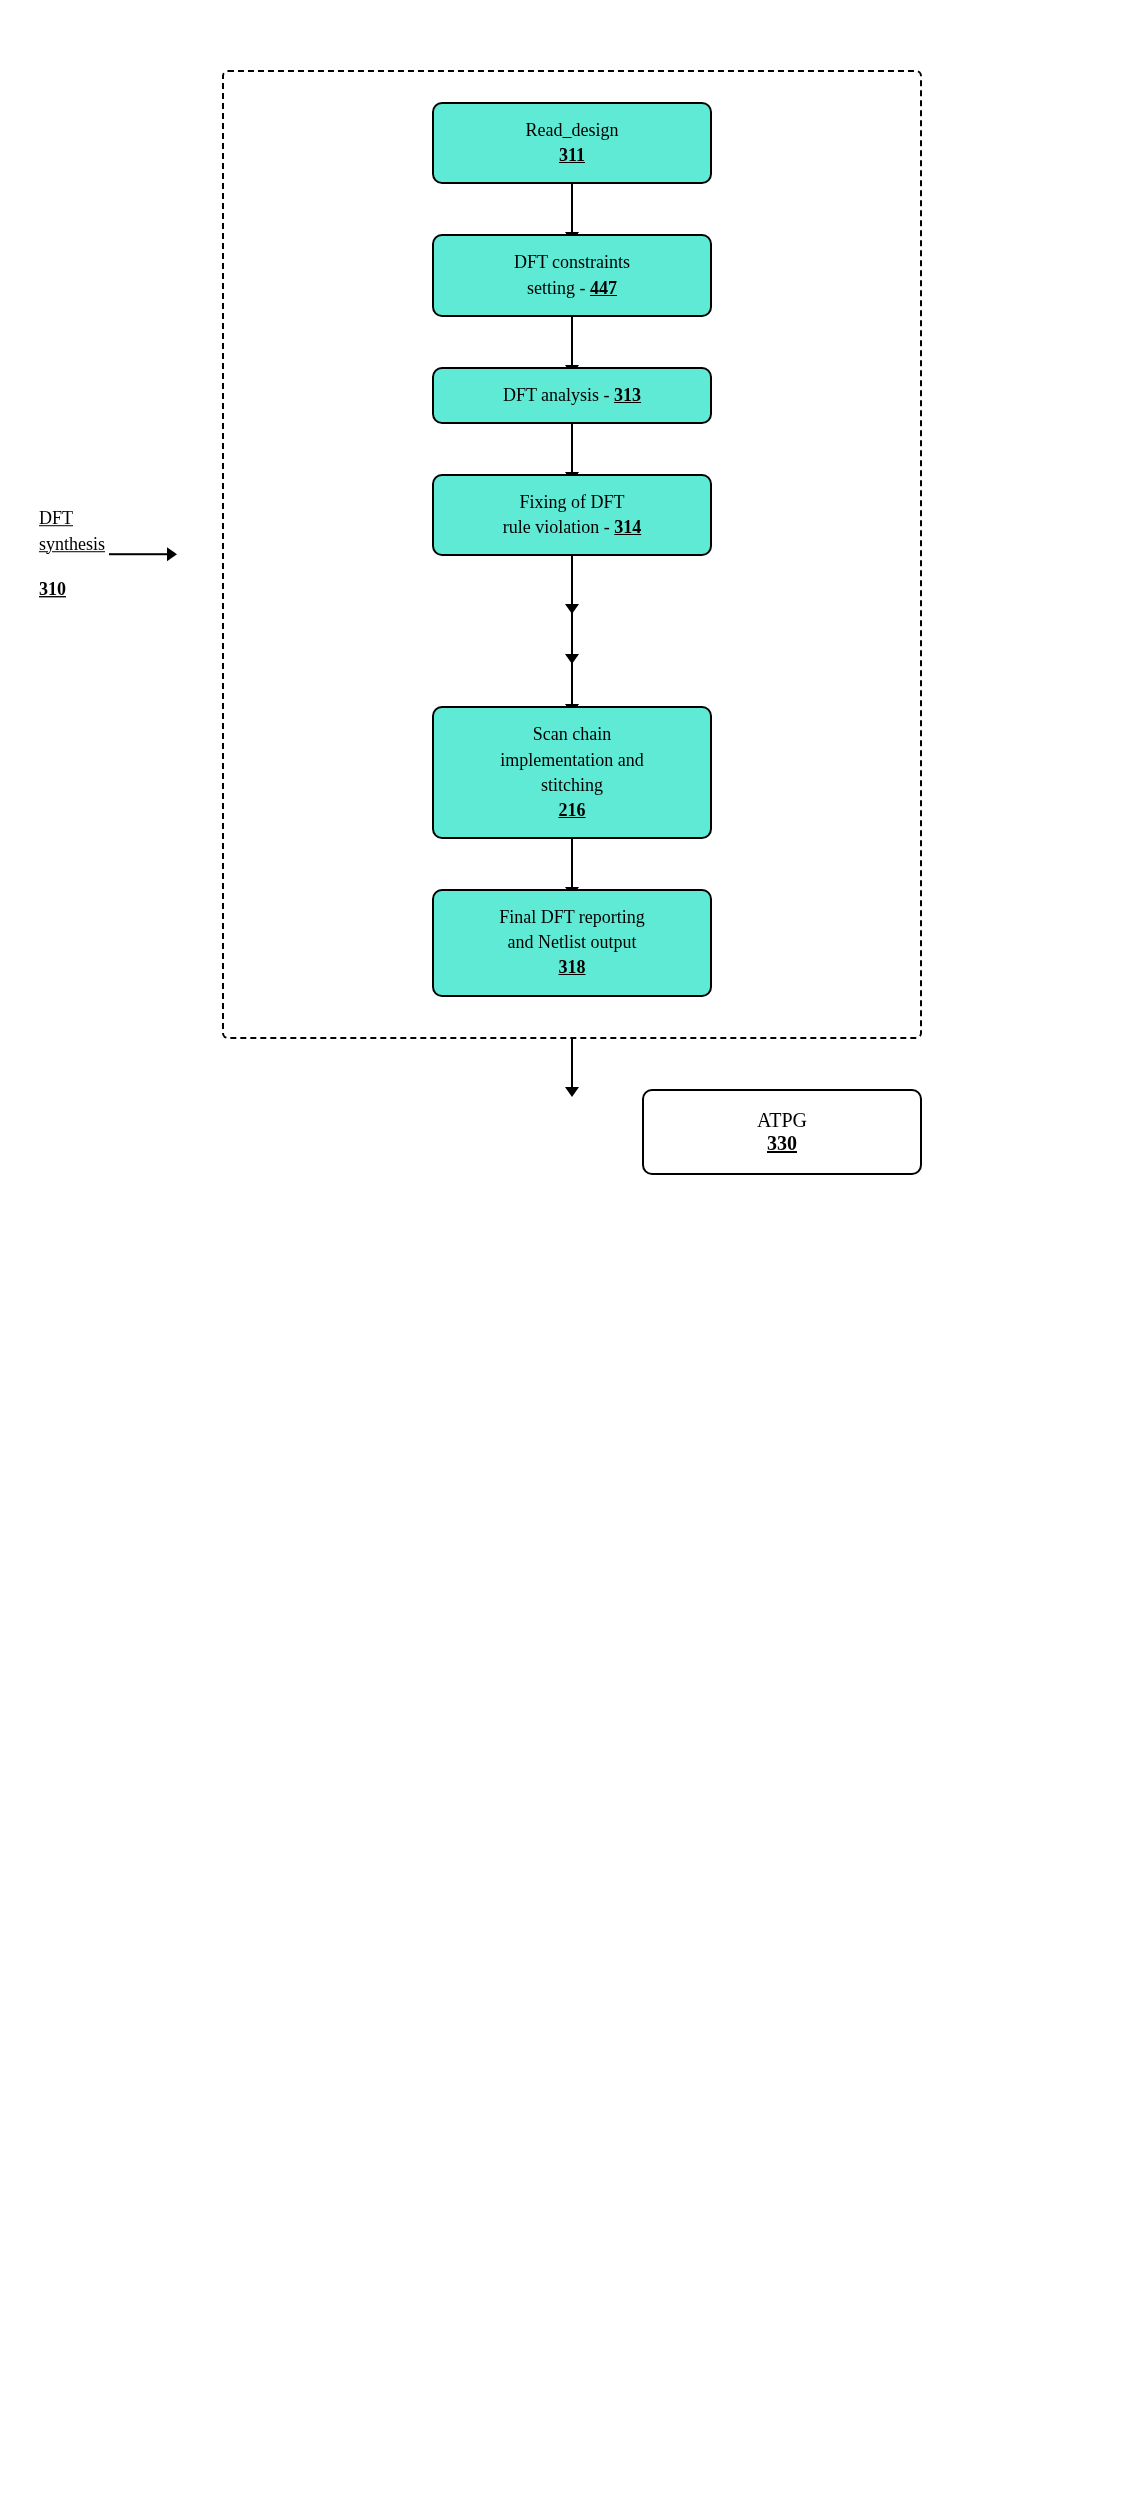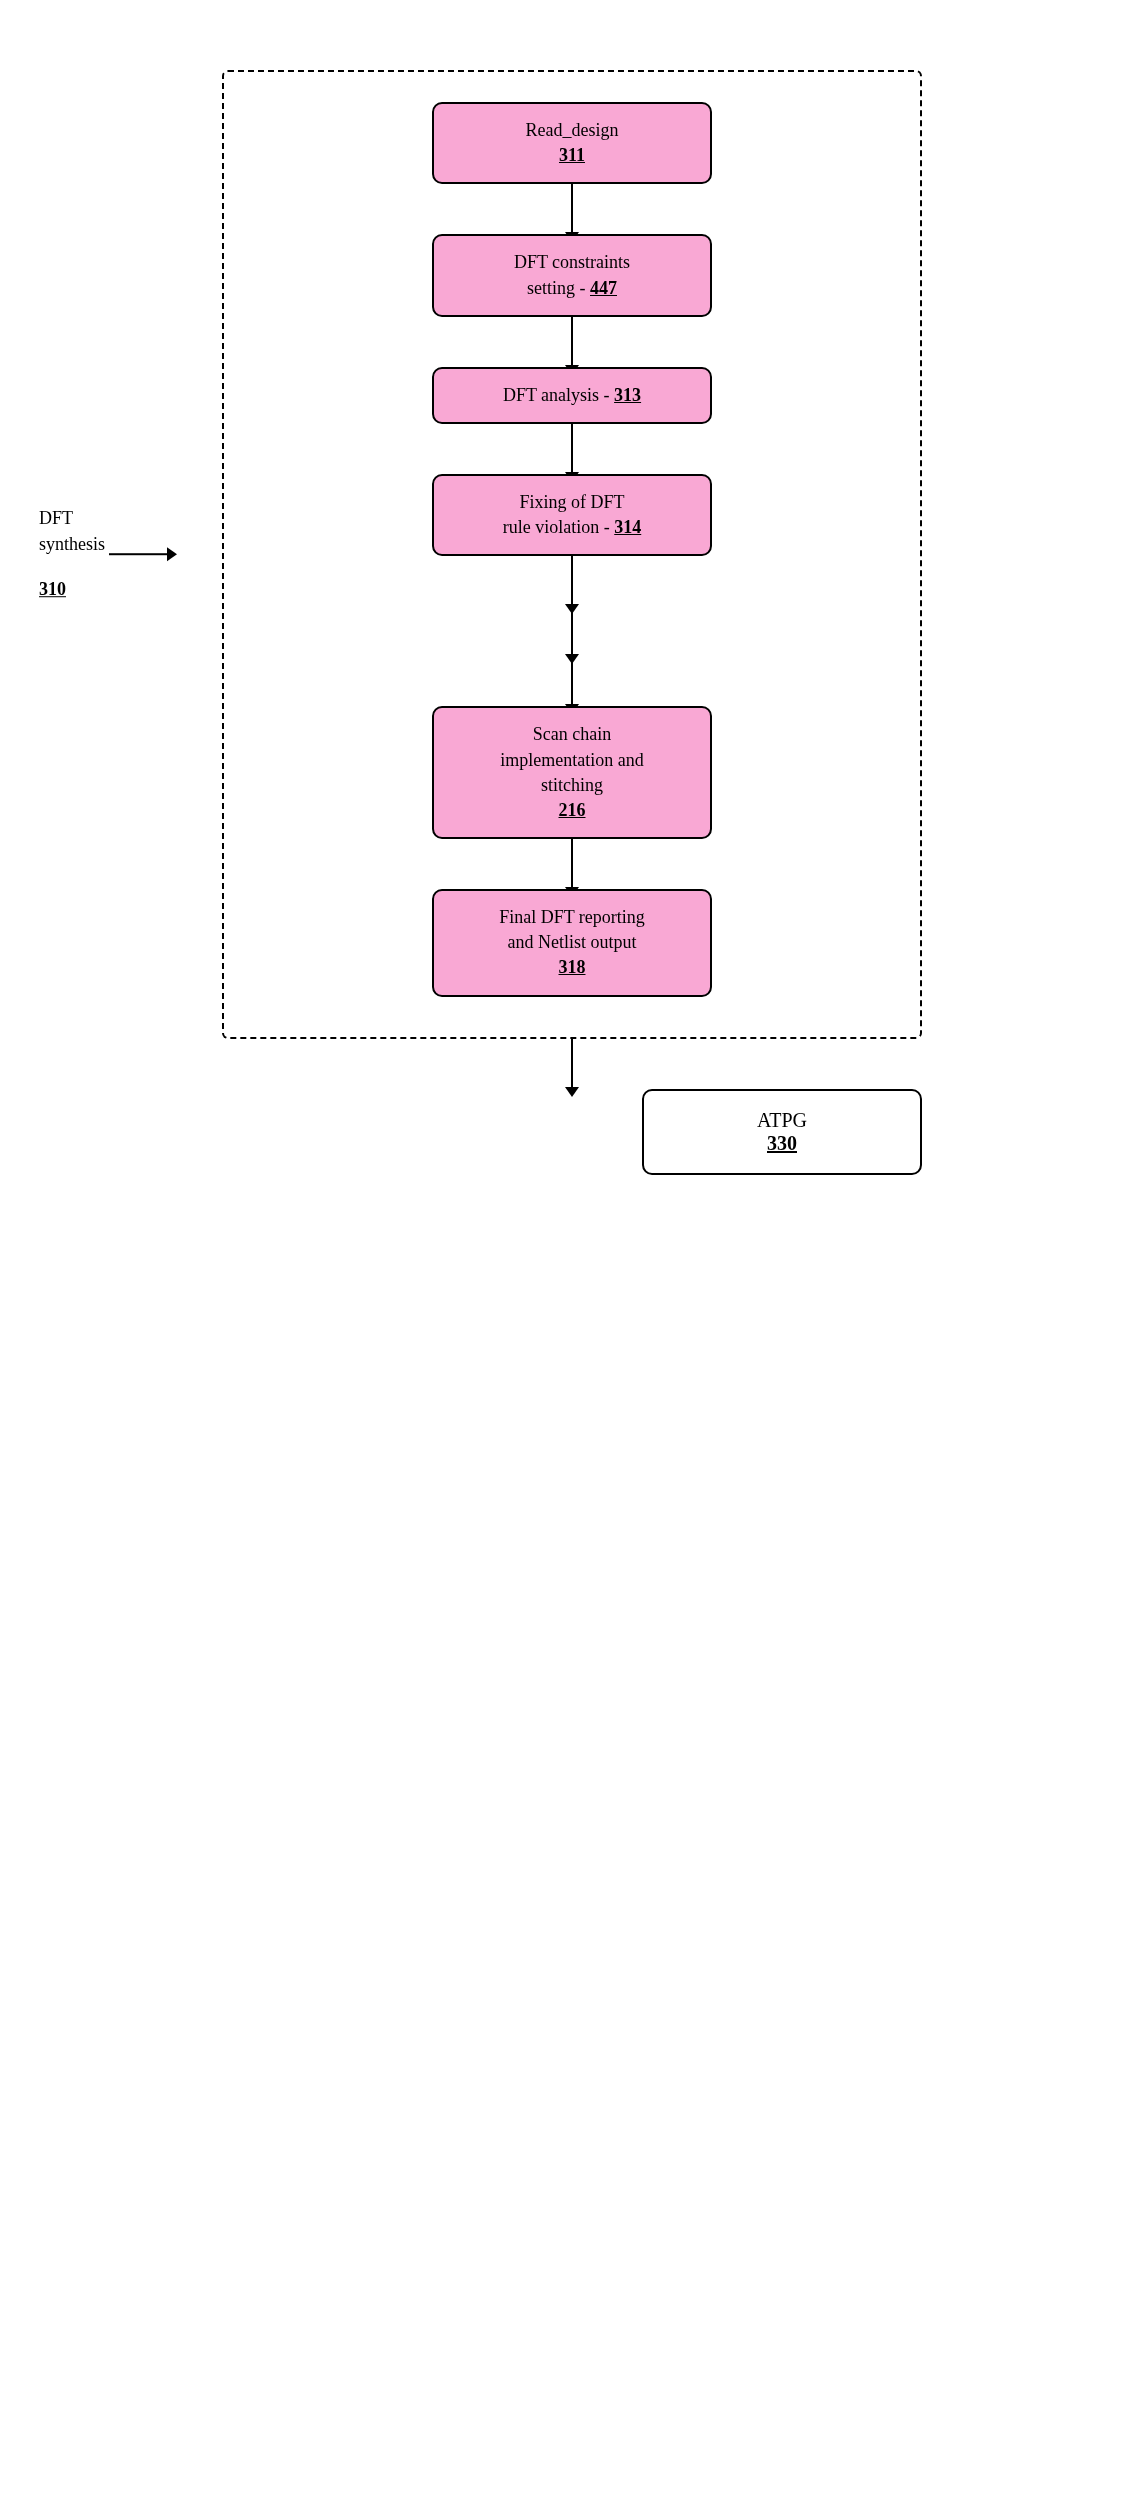--- a/index.html
+++ b/index.html
@@ -41,21 +41,21 @@
       align-items: center;
       gap: 0;
     }
 
     
     .flow-box {
       border: 2px solid #000;
       border-radius: 10px;
       padding: 14px 24px;
       text-align: center;
-      background: #f9a8d4;
+      background: #5eead4;
       width: 280px;
       font-size: 18px;
       line-height: 1.4;
       position: relative;
       z-index: 1;
     }
 
     .flow-box .box-number {
       font-weight: bold;
       text-decoration: underline;
@@ -127,20 +127,21 @@
     }
 
     .label-arrow-group {
       position: absolute;
       left: -185px;
       top: 50%;
       transform: translateY(-50%);
       display: flex;
       align-items: center;
       gap: 4px;
+      text-decoration: underline;
     }
 
     .label-text-block {
       text-align: left;
       font-size: 18px;
       line-height: 1.4;
     }
 
   </style>
 </head>

